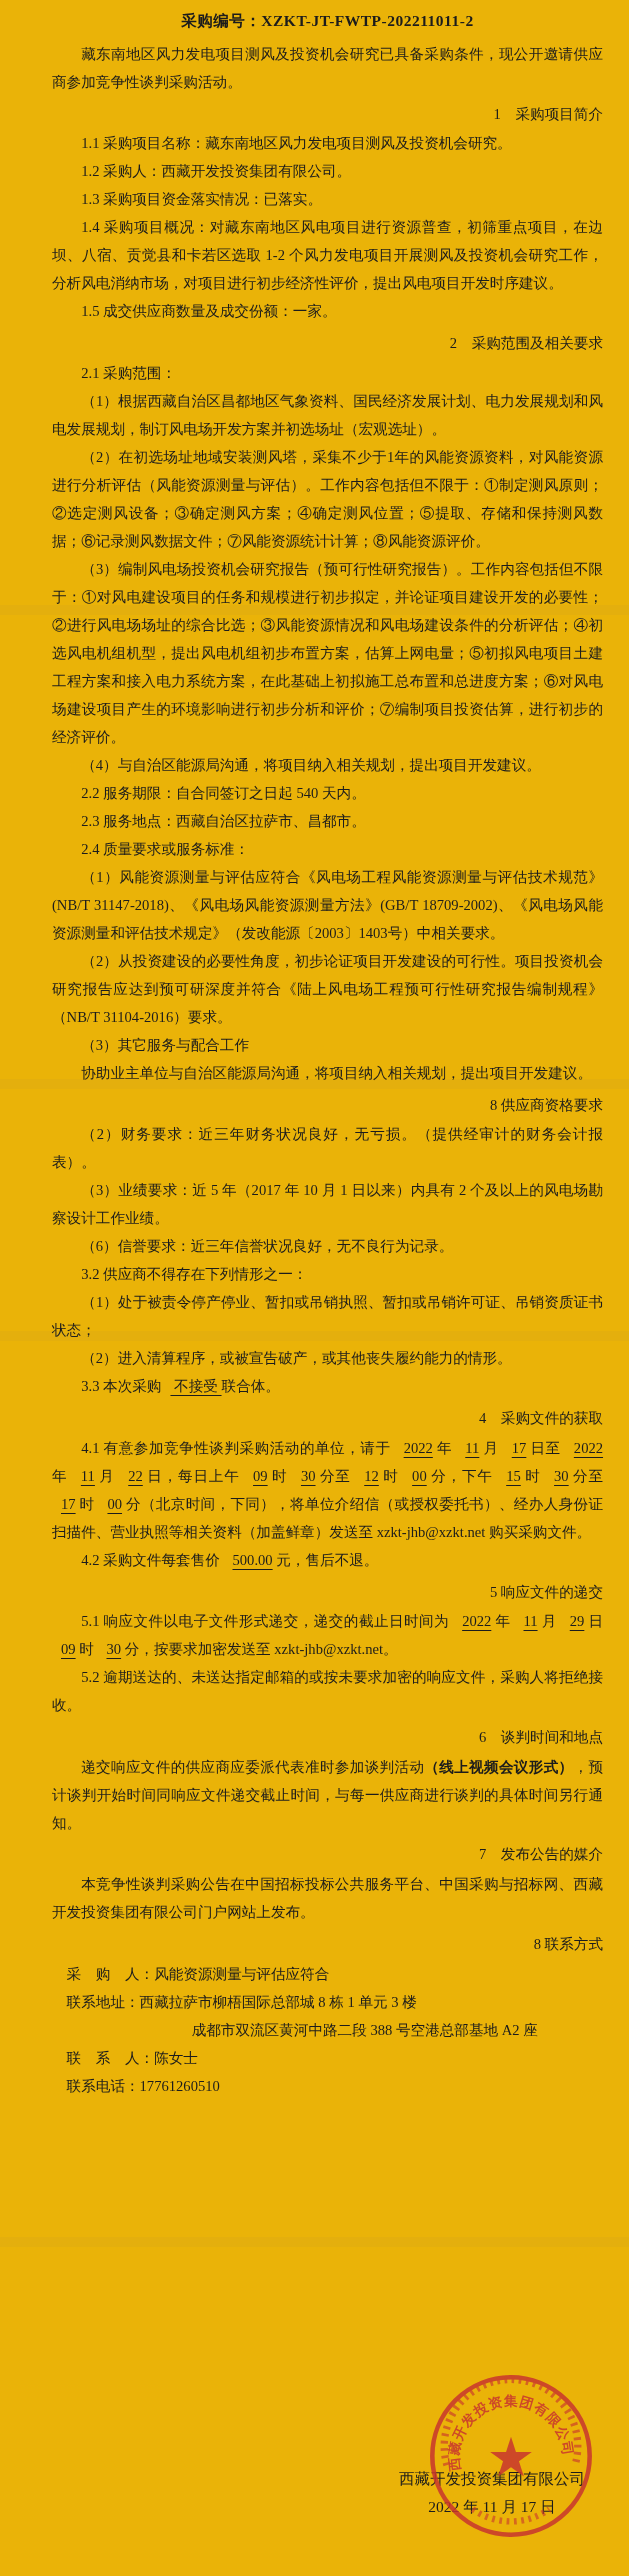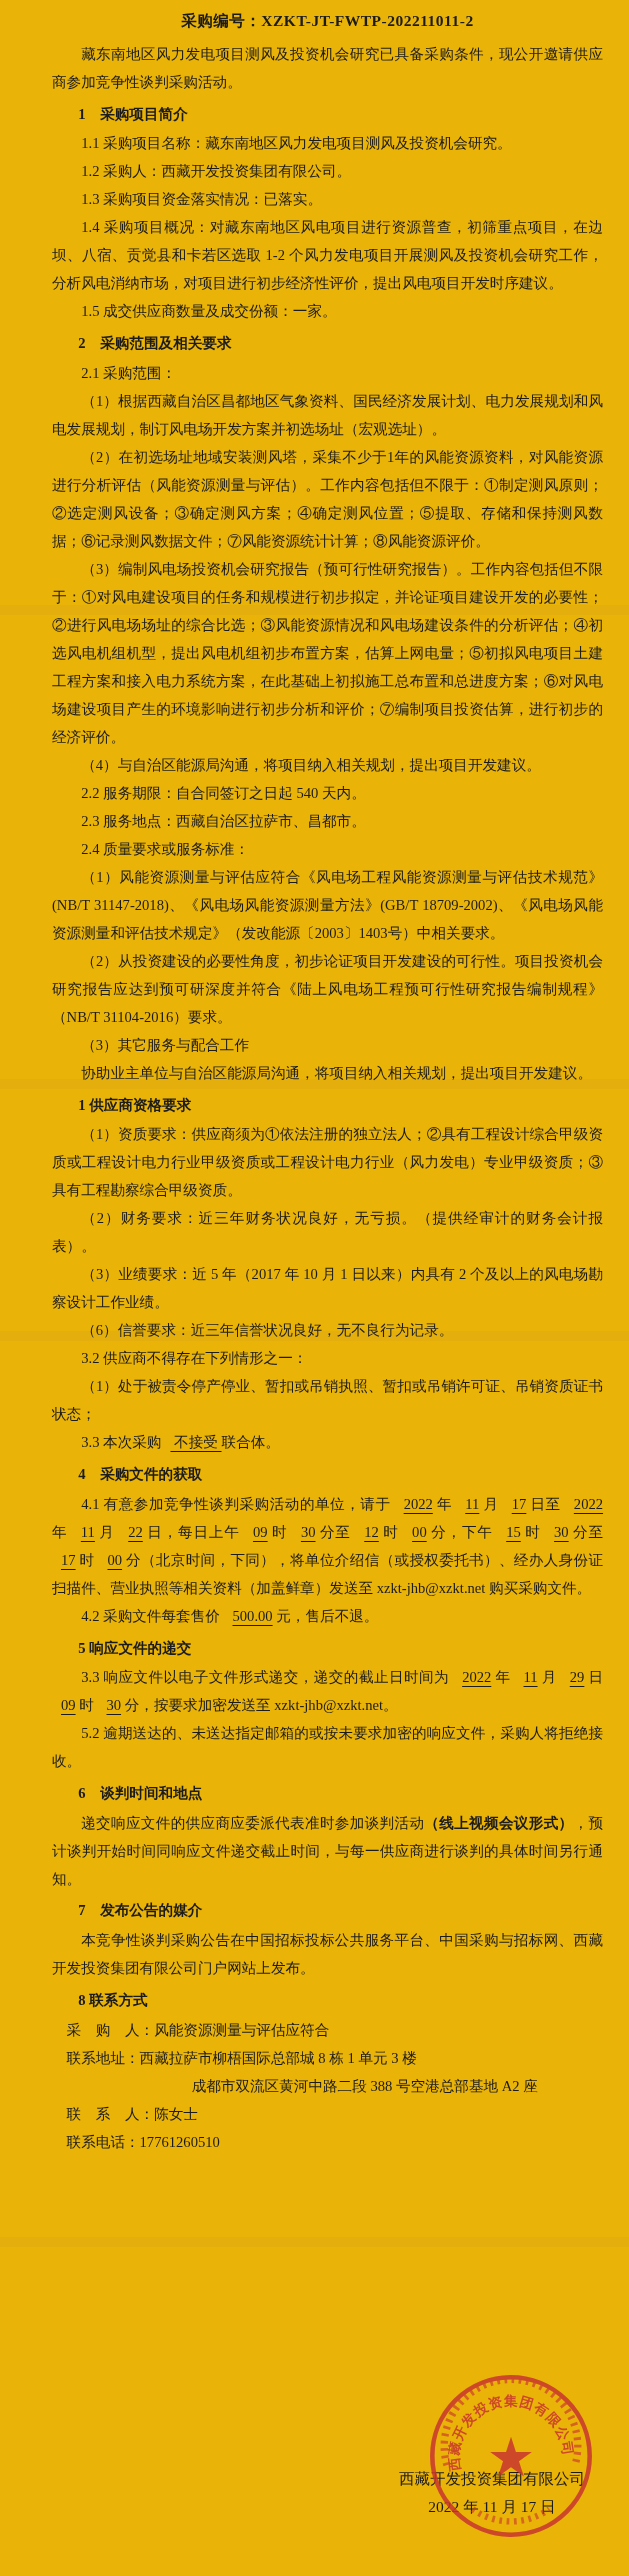--- a/index.html
+++ b/index.html
@@ -25,24 +25,24 @@
   .blk { margin: 0; }
   .blk.title {
     text-align: center;
     text-indent: 0;
     font-weight: bold;
     font-size: 15.5px;
     letter-spacing: 0.5px;
     margin-bottom: 4.6px;
   }
   .blk.h {
-    font-weight: bold;
+    font-weight: normal;
     text-indent: 1.8em;
     margin: 3.7px 0 1.8px 0;
-    text-align: left;
+    text-align: right;
   }
   .blk.p { text-indent: 2em; }
   .blk.c { text-indent: 1em; text-align: left; }
   .blk.c2 { text-indent: 5.1em; text-align: center; }
   .u { text-decoration: underline; text-underline-offset: 3.7px; padding-left: 9px; }
   .b { font-weight: bold; }
   .sig {
     position: absolute;
     top: 2465px;
     right: 24px;
@@ -93,33 +93,33 @@
       <div class="blk p"><span>（2）在初选场址地域安装测风塔，采集不少于1年的风能资源资料，对风能资源进行分析评估（风能资源测量与评估）。工作内容包括但不限于：①制定测风原则；②选定测风设备；③确定测风方案；④确定测风位置；⑤提取、存储和保持测风数据；⑥记录测风数据文件；⑦风能资源统计计算；⑧风能资源评价。</span></div>
       <div class="blk p"><span>（3）编制风电场投资机会研究报告（预可行性研究报告）。工作内容包括但不限于：①对风电建设项目的任务和规模进行初步拟定，并论证项目建设开发的必要性；②进行风电场场址的综合比选；③风能资源情况和风电场建设条件的分析评估；④初选风电机组机型，提出风电机组初步布置方案，估算上网电量；⑤初拟风电项目土建工程方案和接入电力系统方案，在此基础上初拟施工总布置和总进度方案；⑥对风电场建设项目产生的环境影响进行初步分析和评价；⑦编制项目投资估算，进行初步的经济评价。</span></div>
       <div class="blk p"><span>（4）与自治区能源局沟通，将项目纳入相关规划，提出项目开发建议。</span></div>
       <div class="blk p"><span>2.2 服务期限：自合同签订之日起 540 天内。</span></div>
       <div class="blk p"><span>2.3 服务地点：西藏自治区拉萨市、昌都市。</span></div>
       <div class="blk p"><span>2.4 质量要求或服务标准：</span></div>
       <div class="blk p"><span>（1）风能资源测量与评估应符合《风电场工程风能资源测量与评估技术规范》(NB/T 31147-2018)、《风电场风能资源测量方法》(GB/T 18709-2002)、《风电场风能资源测量和评估技术规定》（发改能源〔2003〕1403号）中相关要求。</span></div>
       <div class="blk p"><span>（2）从投资建设的必要性角度，初步论证项目开发建设的可行性。项目投资机会研究报告应达到预可研深度并符合《陆上风电场工程预可行性研究报告编制规程》（NB/T 31104-2016）要求。</span></div>
       <div class="blk p"><span>（3）其它服务与配合工作</span></div>
       <div class="blk p"><span>协助业主单位与自治区能源局沟通，将项目纳入相关规划，提出项目开发建议。</span></div>
-      <div class="blk h"><span>1 供应商资格要求</span></div>
-      <div class="blk p"><span>（1）资质要求：供应商须为①依法注册的独立法人；②具有工程设计综合甲级资质或工程设计电力行业甲级资质或工程设计电力行业（风力发电）专业甲级资质；③具有工程勘察综合甲级资质。</span></div>
+      <div class="blk h"><span>8 供应商资格要求</span></div>
       <div class="blk p"><span>（2）财务要求：近三年财务状况良好，无亏损。（提供经审计的财务会计报表）。</span></div>
       <div class="blk p"><span>（3）业绩要求：近 5 年（2017 年 10 月 1 日以来）内具有 2 个及以上的风电场勘察设计工作业绩。</span></div>
       <div class="blk p"><span>（6）信誉要求：近三年信誉状况良好，无不良行为记录。</span></div>
       <div class="blk p"><span>3.2 供应商不得存在下列情形之一：</span></div>
       <div class="blk p"><span>（1）处于被责令停产停业、暂扣或吊销执照、暂扣或吊销许可证、吊销资质证书状态；</span></div>
+      <div class="blk p"><span>（2）进入清算程序，或被宣告破产，或其他丧失履约能力的情形。</span></div>
       <div class="blk p"><span>3.3 本次采购</span><span class="u"> 不接受 </span><span>联合体。</span></div>
       <div class="blk h"><span>4　采购文件的获取</span></div>
       <div class="blk p"><span>4.1 有意参加竞争性谈判采购活动的单位，请于 </span><span class="u">2022</span><span> 年 </span><span class="u">11</span><span> 月 </span><span class="u">17</span><span> 日至 </span><span class="u">2022</span><span> 年 </span><span class="u">11</span><span> 月 </span><span class="u">22</span><span> 日，每日上午 </span><span class="u">09</span><span> 时 </span><span class="u">30</span><span> 分至 </span><span class="u">12</span><span> 时 </span><span class="u">00</span><span> 分，下午 </span><span class="u">15</span><span> 时 </span><span class="u">30</span><span> 分至 </span><span class="u">17</span><span> 时 </span><span class="u">00</span><span> 分（北京时间，下同），将单位介绍信（或授权委托书）、经办人身份证扫描件、营业执照等相关资料（加盖鲜章）发送至 xzkt-jhb@xzkt.net 购买采购文件。</span></div>
       <div class="blk p"><span>4.2 采购文件每套售价 </span><span class="u">500.00</span><span> 元，售后不退。</span></div>
       <div class="blk h"><span>5 响应文件的递交</span></div>
-      <div class="blk p"><span>3.3 响应文件以电子文件形式递交，递交的截止日时间为 </span><span class="u">2022</span><span> 年 </span><span class="u">11</span><span> 月 </span><span class="u">29</span><span> 日 </span><span class="u">09</span><span> 时 </span><span class="u">30</span><span> 分，按要求加密发送至 xzkt-jhb@xzkt.net。</span></div>
+      <div class="blk p"><span>5.1 响应文件以电子文件形式递交，递交的截止日时间为 </span><span class="u">2022</span><span> 年 </span><span class="u">11</span><span> 月 </span><span class="u">29</span><span> 日 </span><span class="u">09</span><span> 时 </span><span class="u">30</span><span> 分，按要求加密发送至 xzkt-jhb@xzkt.net。</span></div>
       <div class="blk p"><span>5.2 逾期送达的、未送达指定邮箱的或按未要求加密的响应文件，采购人将拒绝接收。</span></div>
       <div class="blk h"><span>6　谈判时间和地点</span></div>
       <div class="blk p"><span>递交响应文件的供应商应委派代表准时参加谈判活动</span><span class="b">（线上视频会议形式）</span><span>，预计谈判开始时间同响应文件递交截止时间，与每一供应商进行谈判的具体时间另行通知。</span></div>
       <div class="blk h"><span>7　发布公告的媒介</span></div>
       <div class="blk p"><span>本竞争性谈判采购公告在中国招标投标公共服务平台、中国采购与招标网、西藏开发投资集团有限公司门户网站上发布。</span></div>
       <div class="blk h"><span>8 联系方式</span></div>
       <div class="blk c"><span>采　购　人：风能资源测量与评估应符合</span></div>
       <div class="blk c"><span>联系地址：西藏拉萨市柳梧国际总部城 8 栋 1 单元 3 楼</span></div>
       <div class="blk c2"><span>成都市双流区黄河中路二段 388 号空港总部基地 A2 座</span></div>
       <div class="blk c"><span>联　系　人：陈女士</span></div>

